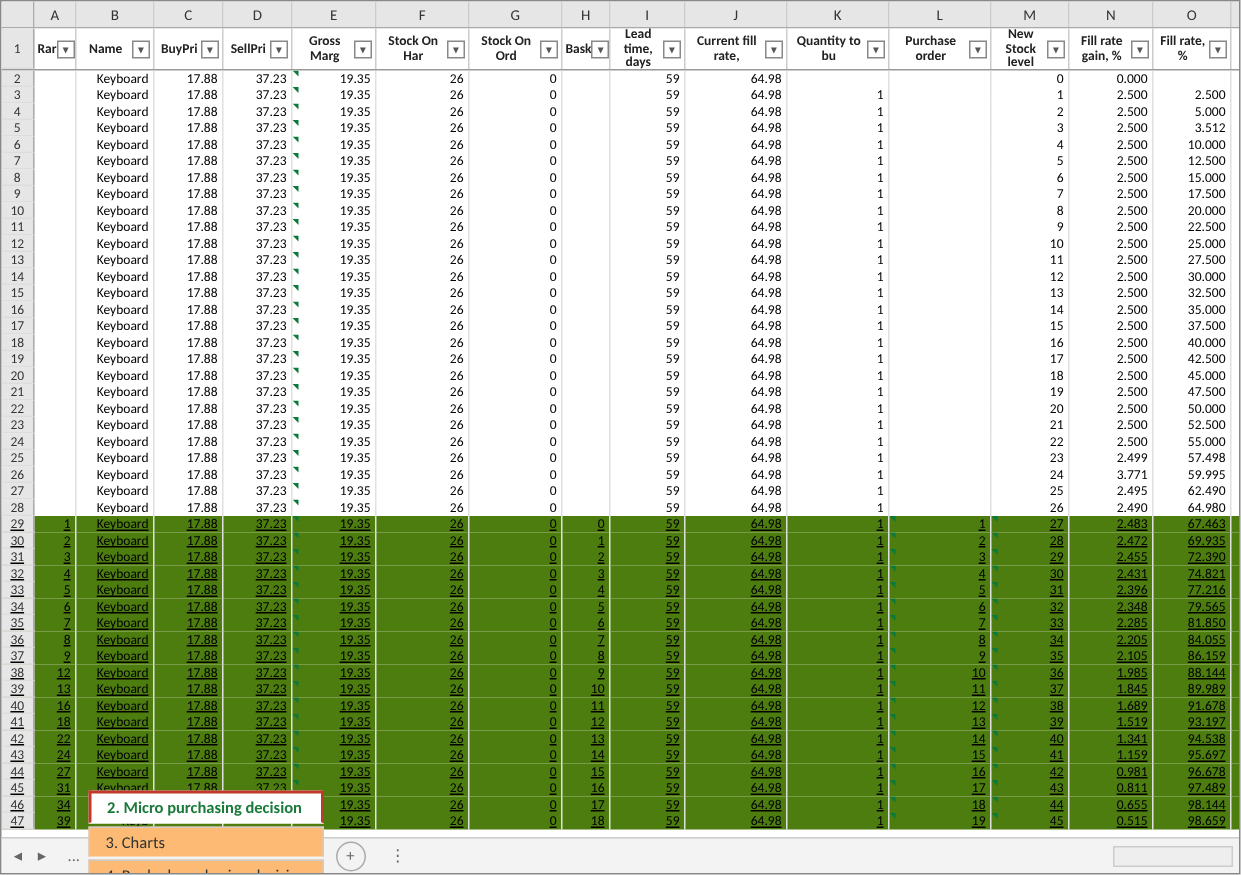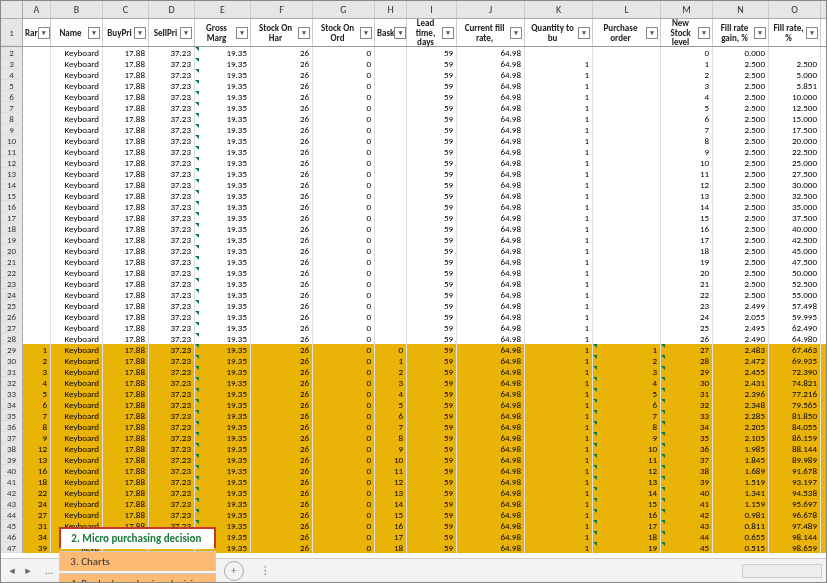--- a/index.html
+++ b/index.html
@@ -8,21 +8,21 @@
 .col-hdr-row{display:flex;height:18px;background:#e6e6e6;border-bottom:1px solid #aaa;}
 .corner{width:22px;border-right:1px solid #aaa;background:#e6e6e6;}
 .col-hdr{text-align:center;font-size:10px;color:#333;border-right:1px solid #ccc;line-height:18px;background:#e6e6e6;}
 .tbl-hdr-row{display:flex;height:28px;border-bottom:1px solid #999;background:#fff;}
 .row-hdr{width:22px;text-align:center;font-size:9px;color:#333;background:#e6e6e6;border-right:1px solid #aaa;border-bottom:1px solid #ddd;line-height:11px;display:flex;align-items:center;justify-content:center;}
 .hcell{font-size:9px;font-weight:600;display:flex;align-items:center;padding:0 2px;border-right:1px solid #ccc;position:relative;color:#222;}
 .hcell .txt{flex:1;text-align:center;line-height:1.1;}
 .fbtn{width:12px;height:12px;border:1px solid #888;background:#fff;display:flex;align-items:center;justify-content:center;font-size:7px;color:#555;cursor:pointer;flex-shrink:0;}
 .fbtn::after{content:"▾";}
 .data-row{display:flex;height:11px;}
-.data-row.shade{background:#eab308;}
+.data-row.shade{background:#4d7c0f;text-decoration:underline;}
 .cell{border-right:1px solid #e0e0e0;font-size:9px;line-height:11px;padding:0 3px;overflow:hidden;white-space:nowrap;}
 .ar{text-align:right;}
 .al{text-align:right;}
 .gm{position:relative;}
 .gm::before{content:"";position:absolute;left:0;top:0;border-left:4px solid transparent;border-top:4px solid #0a7a3a;}
 .c-A{width:28px;}.c-B{width:52px;}.c-C{width:46px;}.c-D{width:46px;}.c-E{width:56px;}.c-F{width:62px;}.c-G{width:62px;}.c-H{width:32px;}.c-I{width:50px;}.c-J{width:68px;}.c-K{width:68px;}.c-L{width:68px;}.c-M{width:52px;}.c-N{width:56px;}.c-O{width:52px;}
 .tabs{position:absolute;bottom:0;left:0;right:0;height:24px;background:#f3f3f3;border-top:1px solid #ccc;display:flex;align-items:center;font-size:11px;}
 .nav{display:flex;padding:0 4px;gap:2px;}
 .nav span{width:14px;text-align:center;color:#666;cursor:pointer;}
 .dots{padding:0 6px;color:#666;}
@@ -186,21 +186,21 @@
         <div class="cell c-E ar gm">19.35</div>
         <div class="cell c-F ar">26</div>
         <div class="cell c-G ar">0</div>
         <div class="cell c-H ar"></div>
         <div class="cell c-I ar">59</div>
         <div class="cell c-J ar">64.98</div>
         <div class="cell c-K ar">1</div>
         <div class="cell c-L ar"></div>
         <div class="cell c-M ar">3</div>
         <div class="cell c-N ar">2.500</div>
-        <div class="cell c-O ar">5.851</div>
+        <div class="cell c-O ar">3.512</div>
       </div>
       <div class="data-row">
         <div class="row-hdr">6</div>
         <div class="cell c-A ar"></div>
         <div class="cell c-B al">Keyboard</div>
         <div class="cell c-C ar">17.88</div>
         <div class="cell c-D ar">37.23</div>
         <div class="cell c-E ar gm">19.35</div>
         <div class="cell c-F ar">26</div>
         <div class="cell c-G ar">0</div>
@@ -563,21 +563,21 @@
         <div class="cell c-D ar">37.23</div>
         <div class="cell c-E ar gm">19.35</div>
         <div class="cell c-F ar">26</div>
         <div class="cell c-G ar">0</div>
         <div class="cell c-H ar"></div>
         <div class="cell c-I ar">59</div>
         <div class="cell c-J ar">64.98</div>
         <div class="cell c-K ar">1</div>
         <div class="cell c-L ar"></div>
         <div class="cell c-M ar">24</div>
-        <div class="cell c-N ar">2.055</div>
+        <div class="cell c-N ar">3.771</div>
         <div class="cell c-O ar">59.995</div>
       </div>
       <div class="data-row">
         <div class="row-hdr">27</div>
         <div class="cell c-A ar"></div>
         <div class="cell c-B al">Keyboard</div>
         <div class="cell c-C ar">17.88</div>
         <div class="cell c-D ar">37.23</div>
         <div class="cell c-E ar gm">19.35</div>
         <div class="cell c-F ar">26</div>

